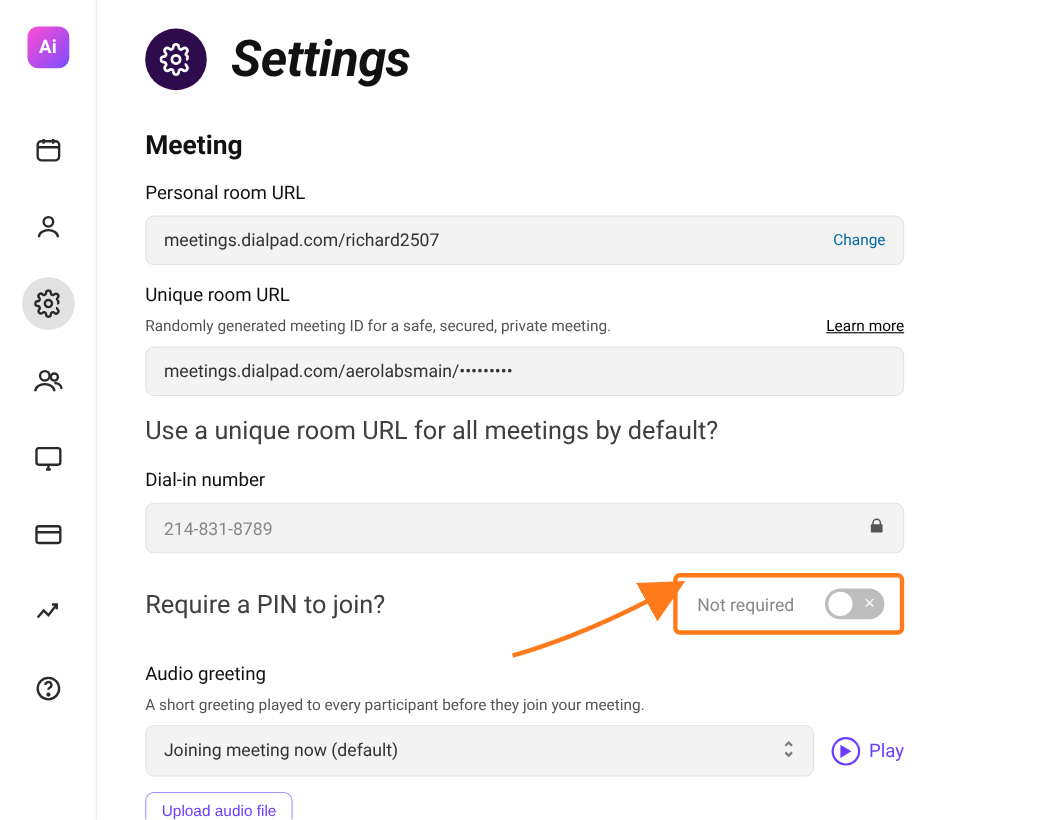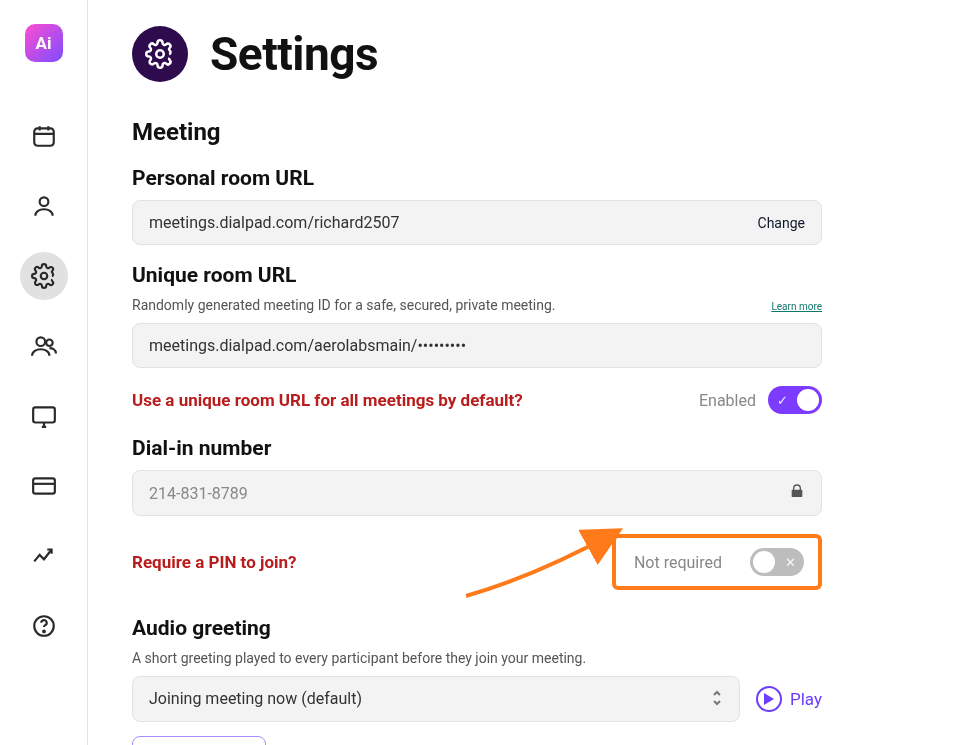--- a/index.html
+++ b/index.html
@@ -74,79 +74,79 @@
     border-radius: 50%;
     background: #2e0b4d;
     display: flex; align-items: center; justify-content: center;
     color: #fff;
   }
   .page-header-icon svg { width: 30px; height: 30px; }
   .page-title {
     font-size: 46px;
     font-weight: 700;
     letter-spacing: -0.5px;
+    font-style: italic;
   }
 
   .section { margin-bottom: 28px; max-width: 690px; }
   .section-title {
     font-size: 24px;
     font-weight: 700;
     margin-bottom: 20px;
   }
   .field-label {
-    font-size: 21px;
-    font-weight: 700;
+    font-size: 17px;
+    font-weight: 400;
     margin-bottom: 10px;
   }
   .field-sub {
     font-size: 14px;
     color: #555;
     margin-bottom: 10px;
     display: flex;
     justify-content: space-between;
     align-items: baseline;
   }
   .field-sub .link, .link {
-    color: #0f766e;
+    color: #000000;
     text-decoration: underline;
     cursor: pointer;
-    font-size: 10px;
+    font-size: 14px;
   }
 
   .input-box {
     width: 100%;
     background: #f3f3f3;
     border: 1px solid #e2e2e2;
     border-radius: 8px;
     padding: 12px 16px;
     font-size: 16px;
     color: #333;
     display: flex;
     align-items: center;
     justify-content: space-between;
     margin-bottom: 18px;
   }
   .input-box .right-link {
-    color: #0f172a;
+    color: #0369a1;
     font-size: 14px;
     cursor: pointer;
   }
   .input-box .lock { color: #555; }
 
   .toggle-row {
     display: flex;
     align-items: center;
     justify-content: space-between;
     max-width: 690px;
     margin-bottom: 22px;
   }
   .toggle-row .question {
-    font-size: 17px;
-    color: #b91c1c;
-    font-weight: bold;
+    font-size: 23px;
+    color: #404040;
   }
   .toggle-group {
     display: flex;
     align-items: center;
     gap: 12px;
   }
   .toggle-state {
     font-size: 16px;
     color: #888;
   }
@@ -339,27 +339,20 @@
       <span>Randomly generated meeting ID for a safe, secured, private meeting.</span>
       <span class="link">Learn more</span>
     </div>
     <div class="input-box">
       <span>meetings.dialpad.com/aerolabsmain/•••••••••</span>
     </div>
 
     
     <div class="toggle-row">
       <span class="question">Use a unique room URL for all meetings by default?</span>
-      <div class="toggle-group">
-        <span class="toggle-state">Enabled</span>
-        <div class="toggle on">
-          <span class="track-icon">✓</span>
-          <span class="knob"></span>
-        </div>
-      </div>
     </div>
 
     
     <div class="field-label">Dial-in number</div>
     <div class="input-box" style="color:#888">
       <span>214-831-8789</span>
       <span class="lock">
         <svg width="16" height="16" viewBox="0 0 24 24" fill="currentColor">
             <path d="M6 10V8a6 6 0 1 1 12 0v2h1a1 1 0 0 1 1 1v9a1 1 0 0 1-1 1H5a1 1 0 0 1-1-1v-9a1 1 0 0 1 1-1h1zm2 0h8V8a4 4 0 1 0-8 0v2z"></path>
           </svg>

